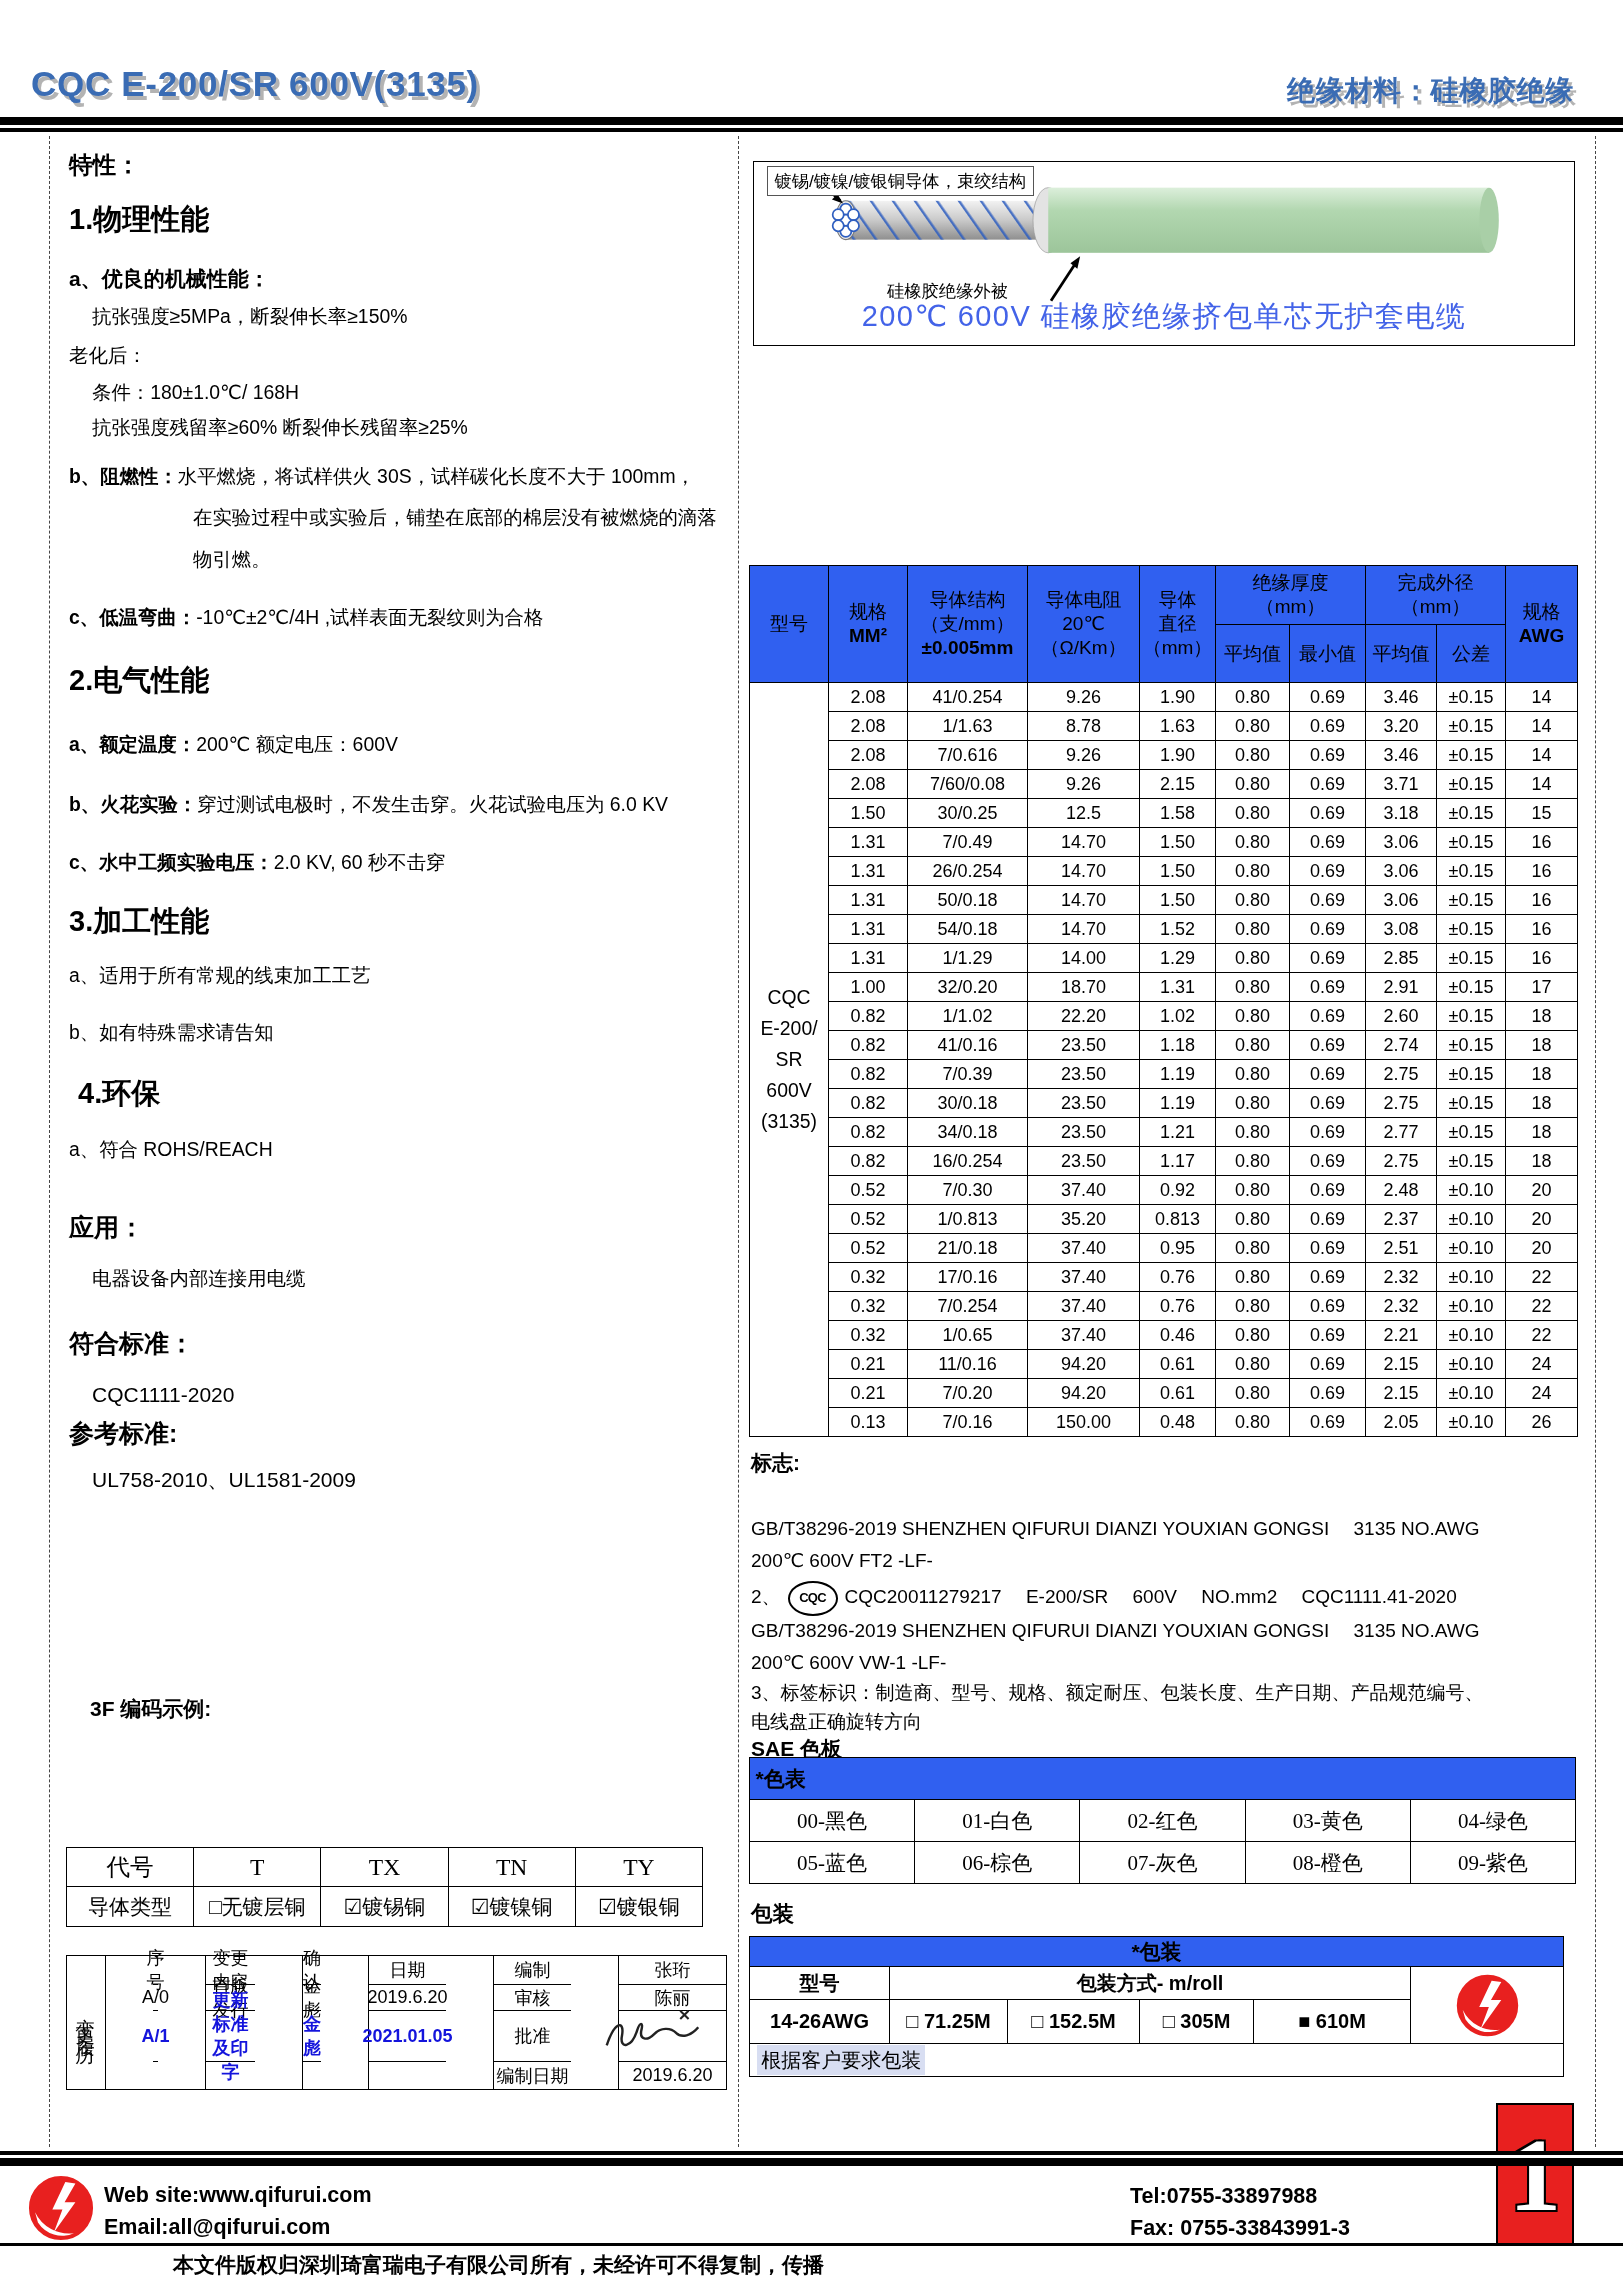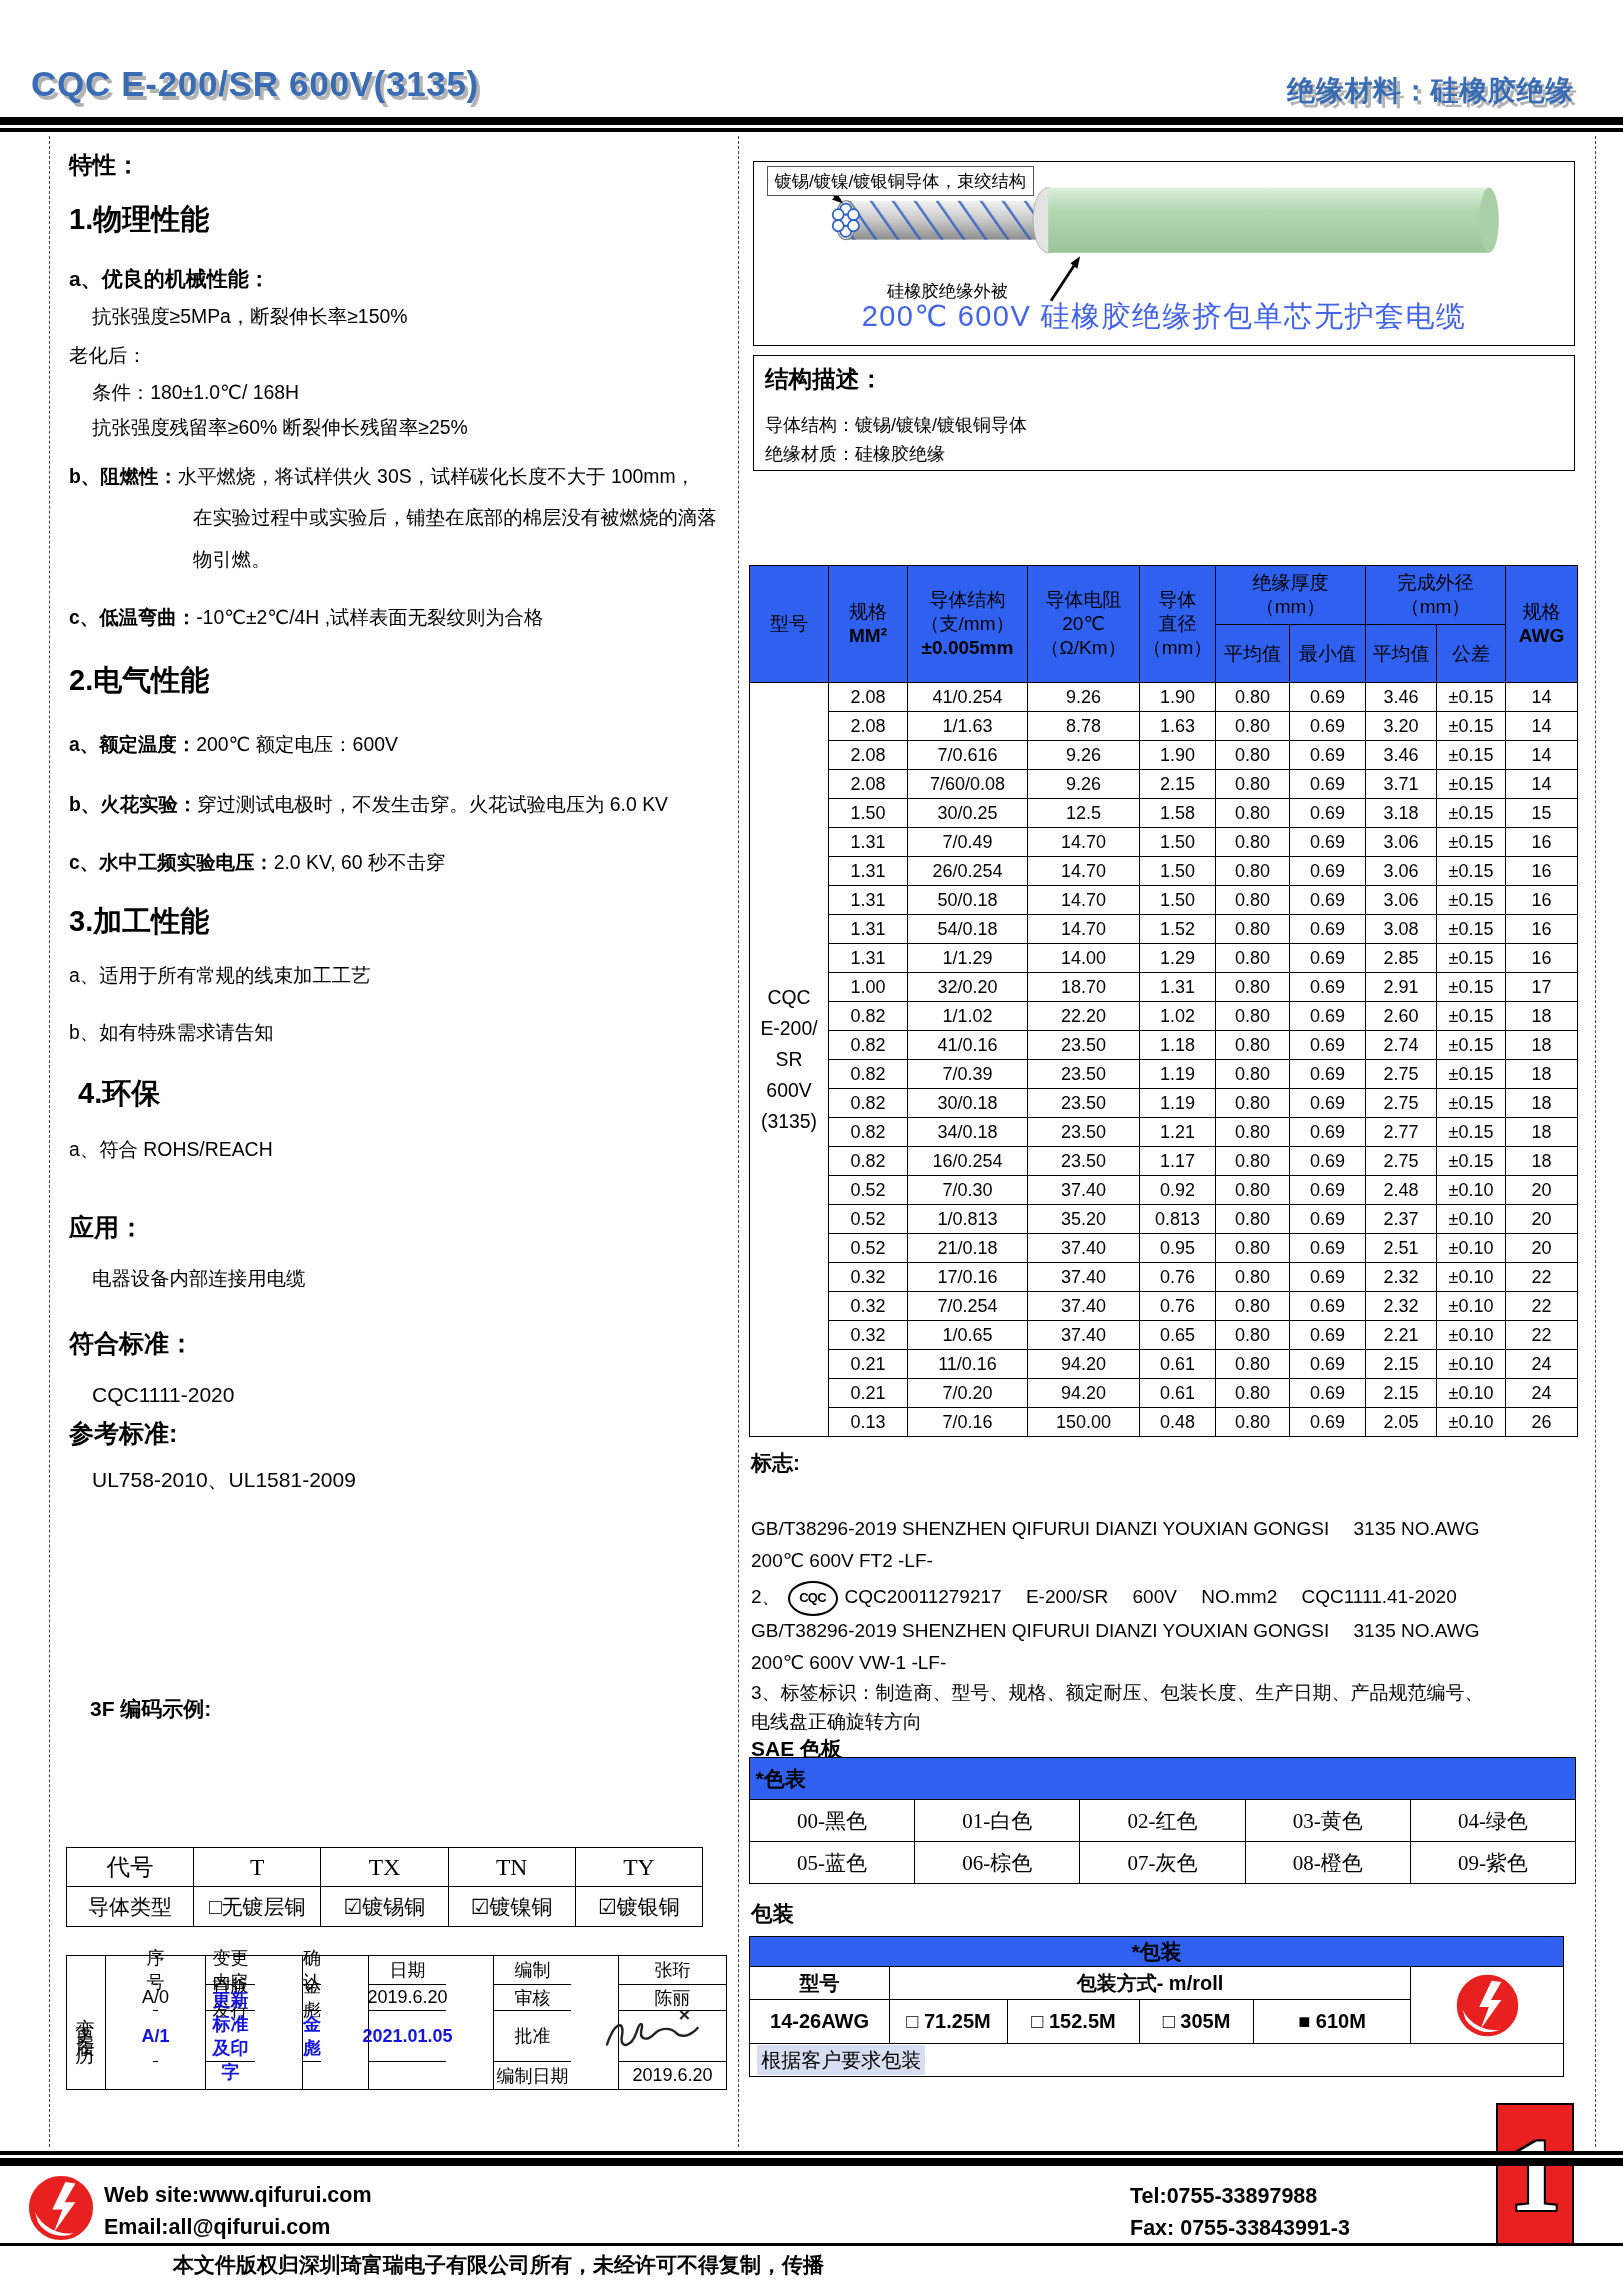--- a/index.html
+++ b/index.html
@@ -234,25 +234,20 @@
       <g stroke="#000" stroke-width="4" fill="#000">
         <line x1="428" y1="200" x2="466" y2="142"></line>
         <polygon points="470,136 456,146 466,154" stroke="none"></polygon>
       </g>
     </svg>
     <div class="abs" style="left:12.5px;top:4.2px;border:0.7px solid #555;padding:2.1px 7px;font-size:17.3px;background:#fff;">镀锡/镀镍/镀银铜导体，束绞结构</div>
     <div class="abs" style="left:133px;top:117px;font-size:17.3px;">硅橡胶绝缘外被</div>
     <div class="abs cap" style="left:0;top:135px;width:820px;">200℃  600V 硅橡胶绝缘挤包单芯无护套电缆</div>
   </div>
 
-  <div class="abs boxed" style="left:753px;top:355px;width:820px;height:114px;">
-    <div class="abs" style="left:11px;top:7px;font-size:23.6px;font-weight:bold;">结构描述：</div>
-    <div class="abs" style="left:11px;top:57px;font-size:18px;">导体结构：镀锡/镀镍/镀银铜导体</div>
-    <div class="abs" style="left:11px;top:86px;font-size:18px;">绝缘材质：硅橡胶绝缘</div>
-  </div>
 
 
   <div id="spec-grid" class="abs" style="left:749px;top:565px;width:827px;">
     <div class="hcell no-l no-t" style="grid-column:1;grid-row:1/3;">
         <span>型号</span>
       </div>
     <div class="hcell no-t" style="grid-column:2;grid-row:1/3;">
         <span>规格</span>
         <span class="b">MM²</span>
       </div>
@@ -562,21 +557,21 @@
         <div class="scell">0.69</div>
         <div class="scell">2.32</div>
         <div class="scell">±0.10</div>
         <div class="scell">22</div>
       </div>
 
       <div class="srow">
         <div class="scell">0.32</div>
         <div class="scell">1/0.65</div>
         <div class="scell">37.40</div>
-        <div class="scell">0.65</div>
+        <div class="scell">0.46</div>
         <div class="scell">0.80</div>
         <div class="scell">0.69</div>
         <div class="scell">2.21</div>
         <div class="scell">±0.10</div>
         <div class="scell">22</div>
       </div>
 
       <div class="srow">
         <div class="scell">0.21</div>
         <div class="scell">11/0.16</div>

